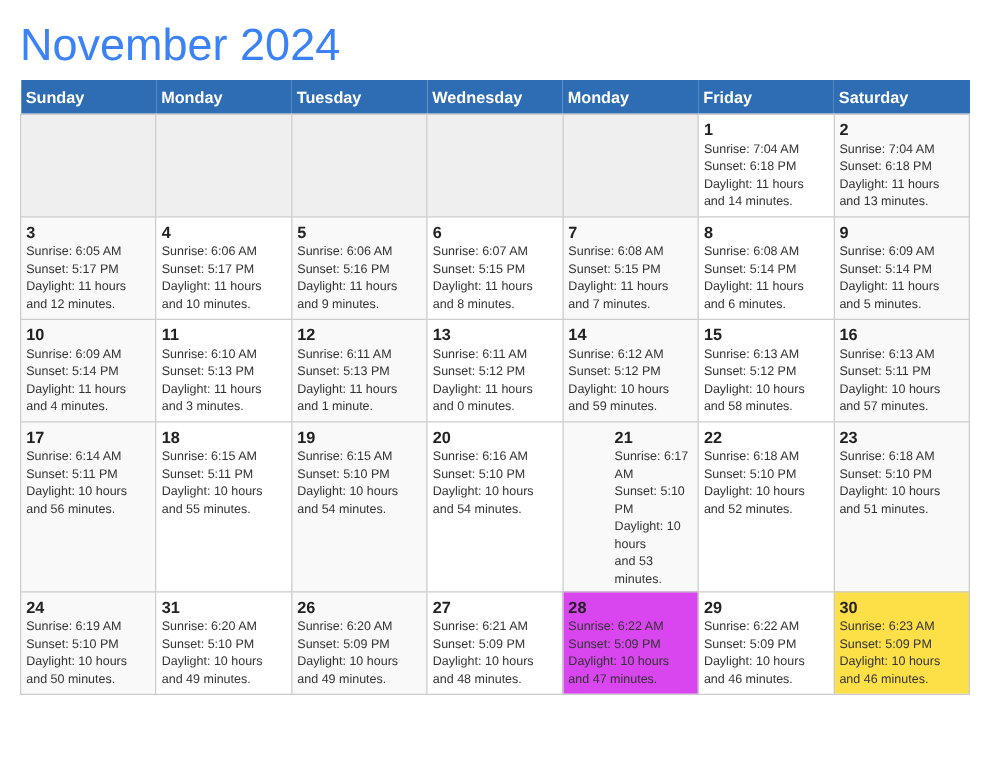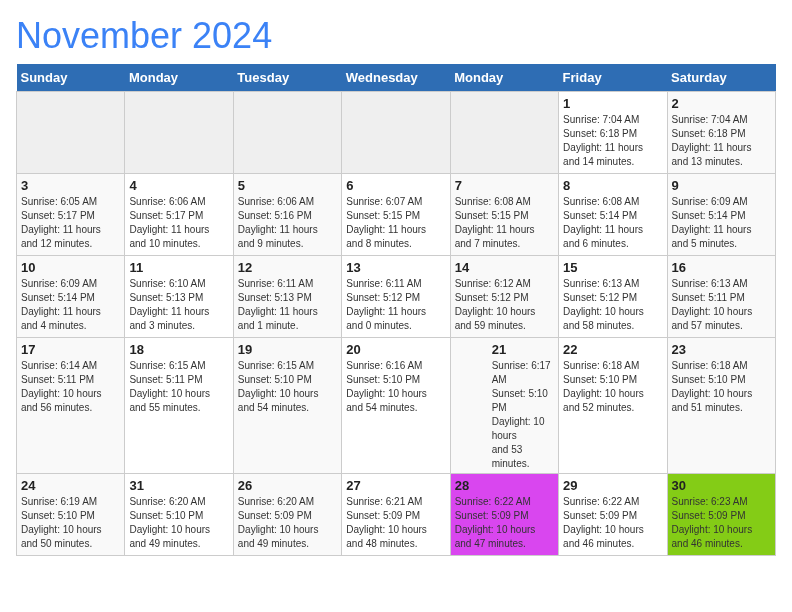--- a/index.html
+++ b/index.html
@@ -314,21 +314,21 @@
 Daylight: 10 hours
 and 47 minutes.</div>
         </td>
         <td style="background: rgb(255, 255, 255);">
           <span class="day-num">29</span>
           <div class="day-info" style="white-space: pre-line;">Sunrise: 6:22 AM
 Sunset: 5:09 PM
 Daylight: 10 hours
 and 46 minutes.</div>
         </td>
-        <td style="background: #84cc16;">
+        <td style="background: #fde047;">
           <span class="day-num">30</span>
           <div class="day-info" style="white-space: pre-line;">Sunrise: 6:23 AM
 Sunset: 5:09 PM
 Daylight: 10 hours
 and 46 minutes.</div>
         </td>
       </tr>
     </tbody>
 </table>
 

